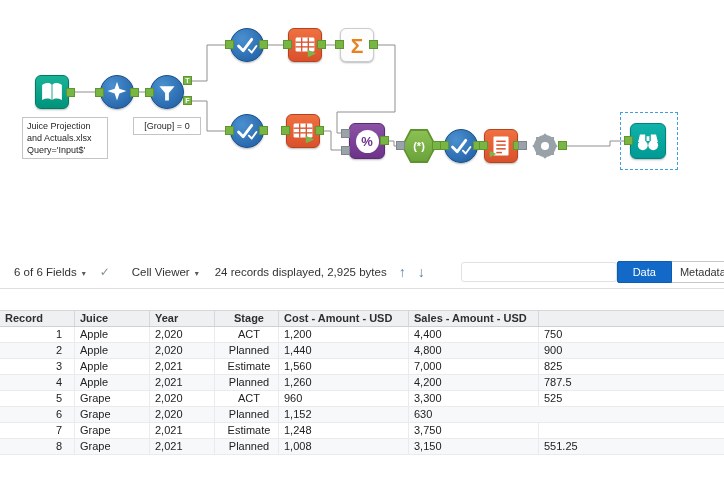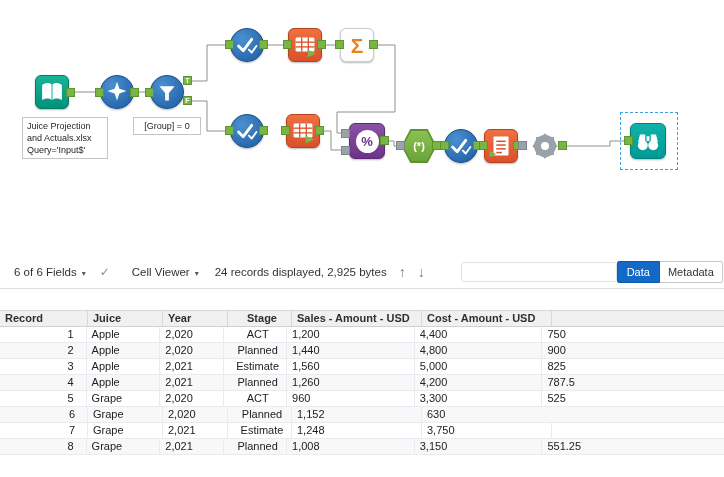--- a/index.html
+++ b/index.html
@@ -41,33 +41,33 @@
 
   .toolbar { height: 34px; background: #fff; border-bottom: 1px solid #dcdee0; display: flex; align-items: center; font-size: 11.5px; color: #333; }
   .tb-label { margin-left: 14px; white-space: nowrap; }
   .caret { font-size: 8px; color: #5a5a5a; margin-left: 5px; }
   .tb-check { margin-left: 14px; color: #7f8f8f; font-weight: bold; font-size: 12px; }
   .tb-sep { width: 1px; height: 18px; background: #dcdfe2; margin: 0 10px; }
   .tb-arrow { font-size: 14px; font-weight: bold; color: #5f7d9c; margin-left: 12px; }
   .search-icon { margin-left: 8px; }
   .search-input { width: 180px; height: 20px; border: 1px solid #dfe1e3; border-radius: 3px; margin-left: 8px; font-size: 11px; padding: 0 6px; color: #333; outline: none; }
   .tb-spacer { flex: 1; }
-  .btn-data { height: 22px; padding: 0 9px; background: var(--data-button-blue); border: 1px solid #0f5cae; color: #fff; font-size: 11px; line-height: 20px; border-radius: 2px 0 0 2px; cursor: default; }
+  .btn-data { height: 22px; padding: 0 15px; background: var(--data-button-blue); border: 1px solid #0f5cae; color: #fff; font-size: 11px; line-height: 20px; border-radius: 2px 0 0 2px; cursor: default; }
   .btn-meta { height: 22px; padding: 0 8px; background: #fff; border: 1px solid #c6c9cc; border-left: none; color: #333; font-size: 11px; line-height: 20px; border-radius: 0 2px 2px 0; margin-right: 4px; cursor: default; }
 
   .spacer-strip { height: 21px; background: #fff; }
 
   .thead { display: flex; height: 17px; background: #eef0f2; border-top: 1px solid #d5d8da; border-bottom: 1px solid #cfd2d5; font-size: 11px; font-weight: 600; color: #2f2f2f; }
   .thead .hcell { padding: 1px 0 0 5px; border-right: 1px solid #d5d8da; overflow: hidden; white-space: nowrap; }
 
   .trow { display: flex; height: 16px; background: #fff; border-bottom: 1px solid #e9ebee; font-size: 11px; color: #222; }
   .trow:nth-child(even) { background: #f6f8fa; }
   .cell { padding: 1px 0 0 5px; border-right: 1px solid #e9ebee; overflow: hidden; white-space: nowrap; }
 
-  .c0 { width: 88px; text-align: right; padding-right: 12px; padding-left: 0; }
+  .c0 { width: 75px; text-align: right; padding-right: 12px; padding-left: 0; }
   .c1 { width: 75px; }
   .c2 { width: 65px; }
   .c3 { width: 64px; text-align: center; }
   .c4 { width: 130px; }
   .c5 { width: 130px; }
   .c6 { width: 185px; border-right: none; }
 </style>
 </head>
 <body>
 
@@ -261,22 +261,22 @@
       <span class="btn-meta">Metadata</span>
     </div>
 
     <div class="spacer-strip"></div>
 
     <div class="thead">
       <div class="hcell c0" style="text-align:left;padding-left:5px;">Record</div>
       <div class="hcell c1">Juice</div>
       <div class="hcell c2">Year</div>
       <div class="hcell c3">Stage</div>
+      <div class="hcell c4">Cost - Amount - USD</div>
       <div class="hcell c5">Sales - Amount - USD</div>
-      <div class="hcell c4">Cost - Amount - USD</div>
     </div>
 
     <div>
         <div class="trow">
           <div class="cell c0">1</div>
           <div class="cell c1">Apple</div>
           <div class="cell c2">2,020</div>
           <div class="cell c3">ACT</div>
           <div class="cell c4">1,200</div>
           <div class="cell c5">4,400</div>
@@ -290,21 +290,21 @@
           <div class="cell c4">1,440</div>
           <div class="cell c5">4,800</div>
           <div class="cell c6">900</div>
         </div>
         <div class="trow">
           <div class="cell c0">3</div>
           <div class="cell c1">Apple</div>
           <div class="cell c2">2,021</div>
           <div class="cell c3">Estimate</div>
           <div class="cell c4">1,560</div>
-          <div class="cell c5">5,000</div>
+          <div class="cell c5">7,000</div>
           <div class="cell c6">825</div>
         </div>
         <div class="trow">
           <div class="cell c0">4</div>
           <div class="cell c1">Apple</div>
           <div class="cell c2">2,021</div>
           <div class="cell c3">Planned</div>
           <div class="cell c4">1,260</div>
           <div class="cell c5">4,200</div>
           <div class="cell c6">787.5</div>

